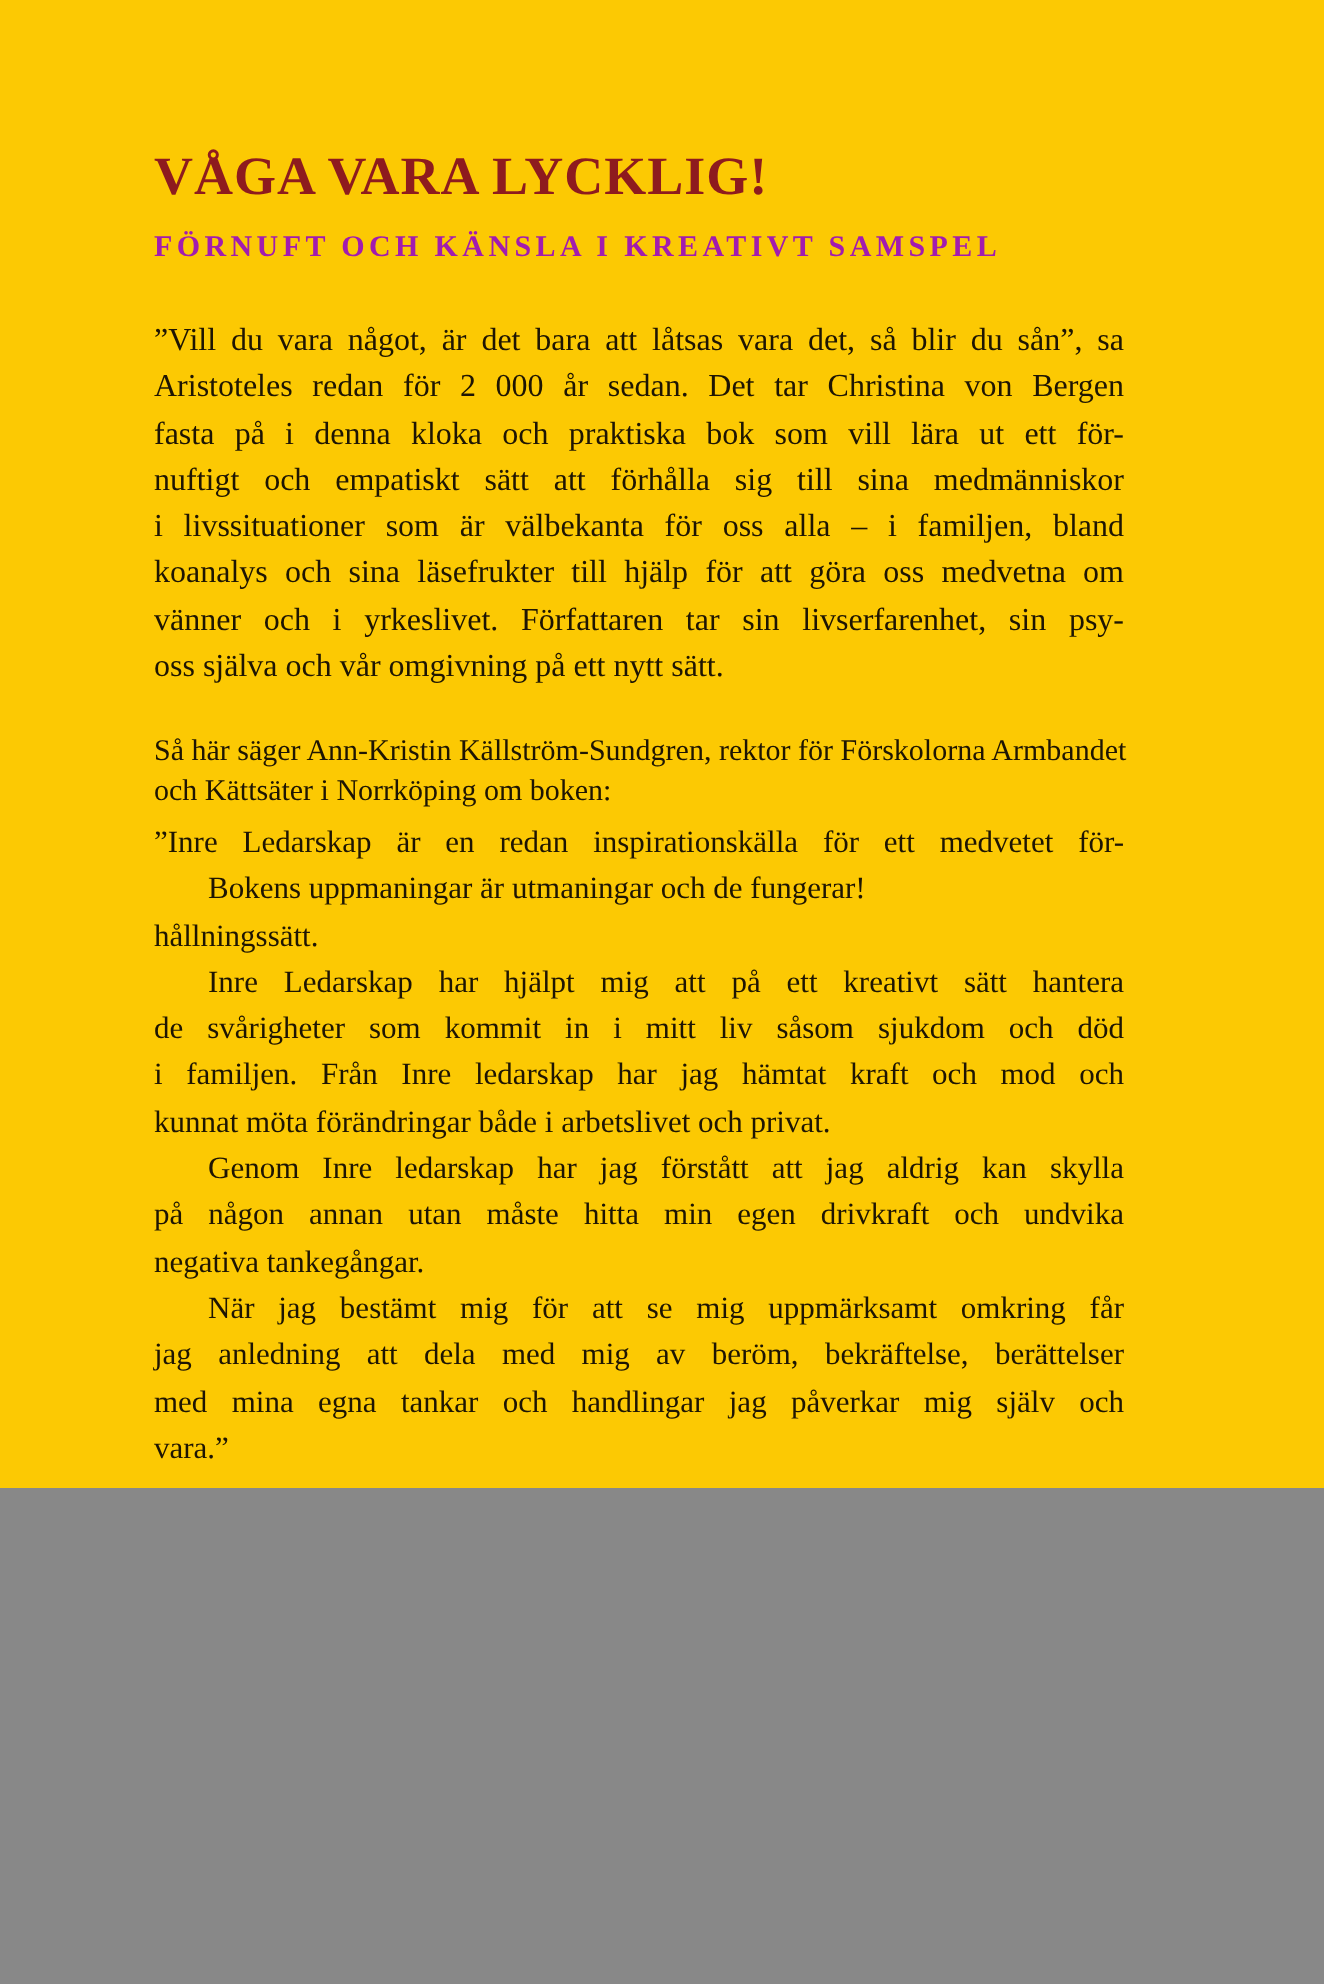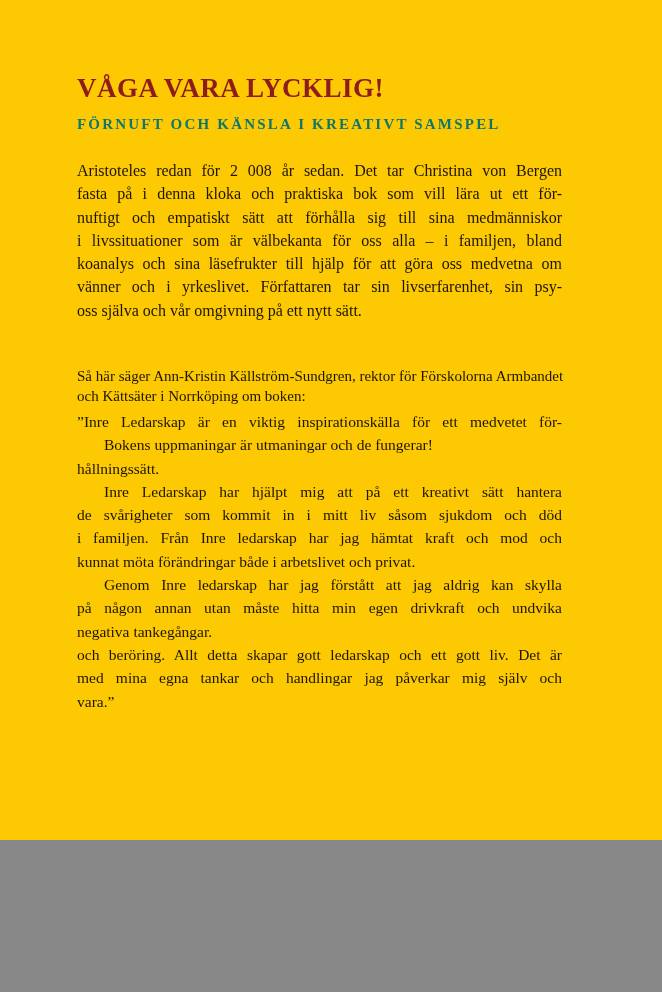--- a/index.html
+++ b/index.html
@@ -3,21 +3,21 @@
 <meta charset="utf-8">
 <style>
   html, body { margin: 0; padding: 0; }
   body {
     font-family: "Liberation Serif", "DejaVu Serif", serif;
     background: #888;
   }
   .cover {
     position: relative;
     width: 662px;
-    height: 840px;
+    height: 744px;
     background: #FCC903;
     overflow: hidden;
     margin: 0 auto;
   }
   .block {
     position: absolute;
     left: 77px;
     width: 485px;
     color: #1E1503;
   }
@@ -27,21 +27,21 @@
     font-weight: bold;
     color: #8E1B1E;
     letter-spacing: 0.5px;
     white-space: nowrap;
     line-height: 1.1;
   }
   .subtitle {
     top: 116px;
     font-size: 15px;
     font-weight: bold;
-    color: #0f766e;
+    color: #a21caf;
     letter-spacing: 2.2px;
     white-space: nowrap;
   }
   .intro {
     top: 159px;
     font-size: 16px;
     line-height: 23.3px;
   }
   .attribution {
     top: 366px;
@@ -93,51 +93,53 @@
 </head>
 <body>
 
 <div class="cover">
 
   <div class="block title">VÅGA VARA LYCKLIG!</div>
 
   <div class="block subtitle">FÖRNUFT OCH KÄNSLA I KREATIVT SAMSPEL</div>
 
   <div class="block intro">
-    <div class="jline">Aristoteles redan för 2 008 år sedan. Det tar Christina von Bergen</div>
+    <div class="jline">”Vill du vara något, är det bara att låtsas vara det, så blir du sån”, sa</div>
+    <div class="jline">Aristoteles redan för 2 000 år sedan. Det tar Christina von Bergen</div>
     <div class="jline">fasta på i denna kloka och praktiska bok som vill lära ut ett för-</div>
     <div class="jline">nuftigt och empatiskt sätt att förhålla sig till sina medmänniskor</div>
     <div class="jline">i livssituationer som är välbekanta för oss alla – i familjen, bland</div>
     <div class="jline">koanalys och sina läsefrukter till hjälp för att göra oss medvetna om</div>
     <div class="jline">vänner och i yrkeslivet. Författaren tar sin livserfarenhet, sin psy-</div>
     <div class="endline">oss själva och vår omgivning på ett nytt sätt.</div>
   </div>
 
   <div class="block attribution">
     <div class="endline">Så här säger Ann-Kristin Källström-Sundgren, rektor för Förskolorna Armbandet</div>
     <div class="endline">och Kättsäter i Norrköping om boken:</div>
   </div>
 
   <div class="block quote">
 
-    <div class="jline">”Inre Ledarskap är en viktig inspirationskälla för ett medvetet för-</div>
+    <div class="jline">”Inre Ledarskap är en redan inspirationskälla för ett medvetet för-</div>
     <div class="endline indent">Bokens uppmaningar är utmaningar och de fungerar!</div>
 
     <div class="endline">hållningssätt.</div>
 
     <div class="jline indent">Inre Ledarskap har hjälpt mig att på ett kreativt sätt hantera</div>
     <div class="jline">de svårigheter som kommit in i mitt liv såsom sjukdom och död</div>
     <div class="jline">i familjen. Från Inre ledarskap har jag hämtat kraft och mod och</div>
     <div class="endline">kunnat möta förändringar både i arbetslivet och privat.</div>
 
     <div class="jline indent">Genom Inre ledarskap har jag förstått att jag aldrig kan skylla</div>
     <div class="jline">på någon annan utan måste hitta min egen drivkraft och undvika</div>
     <div class="endline">negativa tankegångar.</div>
 
-    <div class="jline">och beröring. Allt detta skapar gott ledarskap och ett gott liv. Det är</div>
+    <div class="jline indent">När jag bestämt mig för att se mig uppmärksamt omkring får</div>
+    <div class="jline">jag anledning att dela med mig av beröm, bekräftelse, berättelser</div>
     <div class="jline">med mina egna tankar och handlingar jag påverkar mig själv och</div>
     <div class="endline">vara.”</div>
   </div>
 
   <div class="block publisher">LEDARSKAP I TIDEN</div>
 
   <div class="block isbn"><span class="isbn-label">ISBN</span>&nbsp;<span>978-91-631-9598-3</span></div>
 
   <div class="barcode"></div>
 

